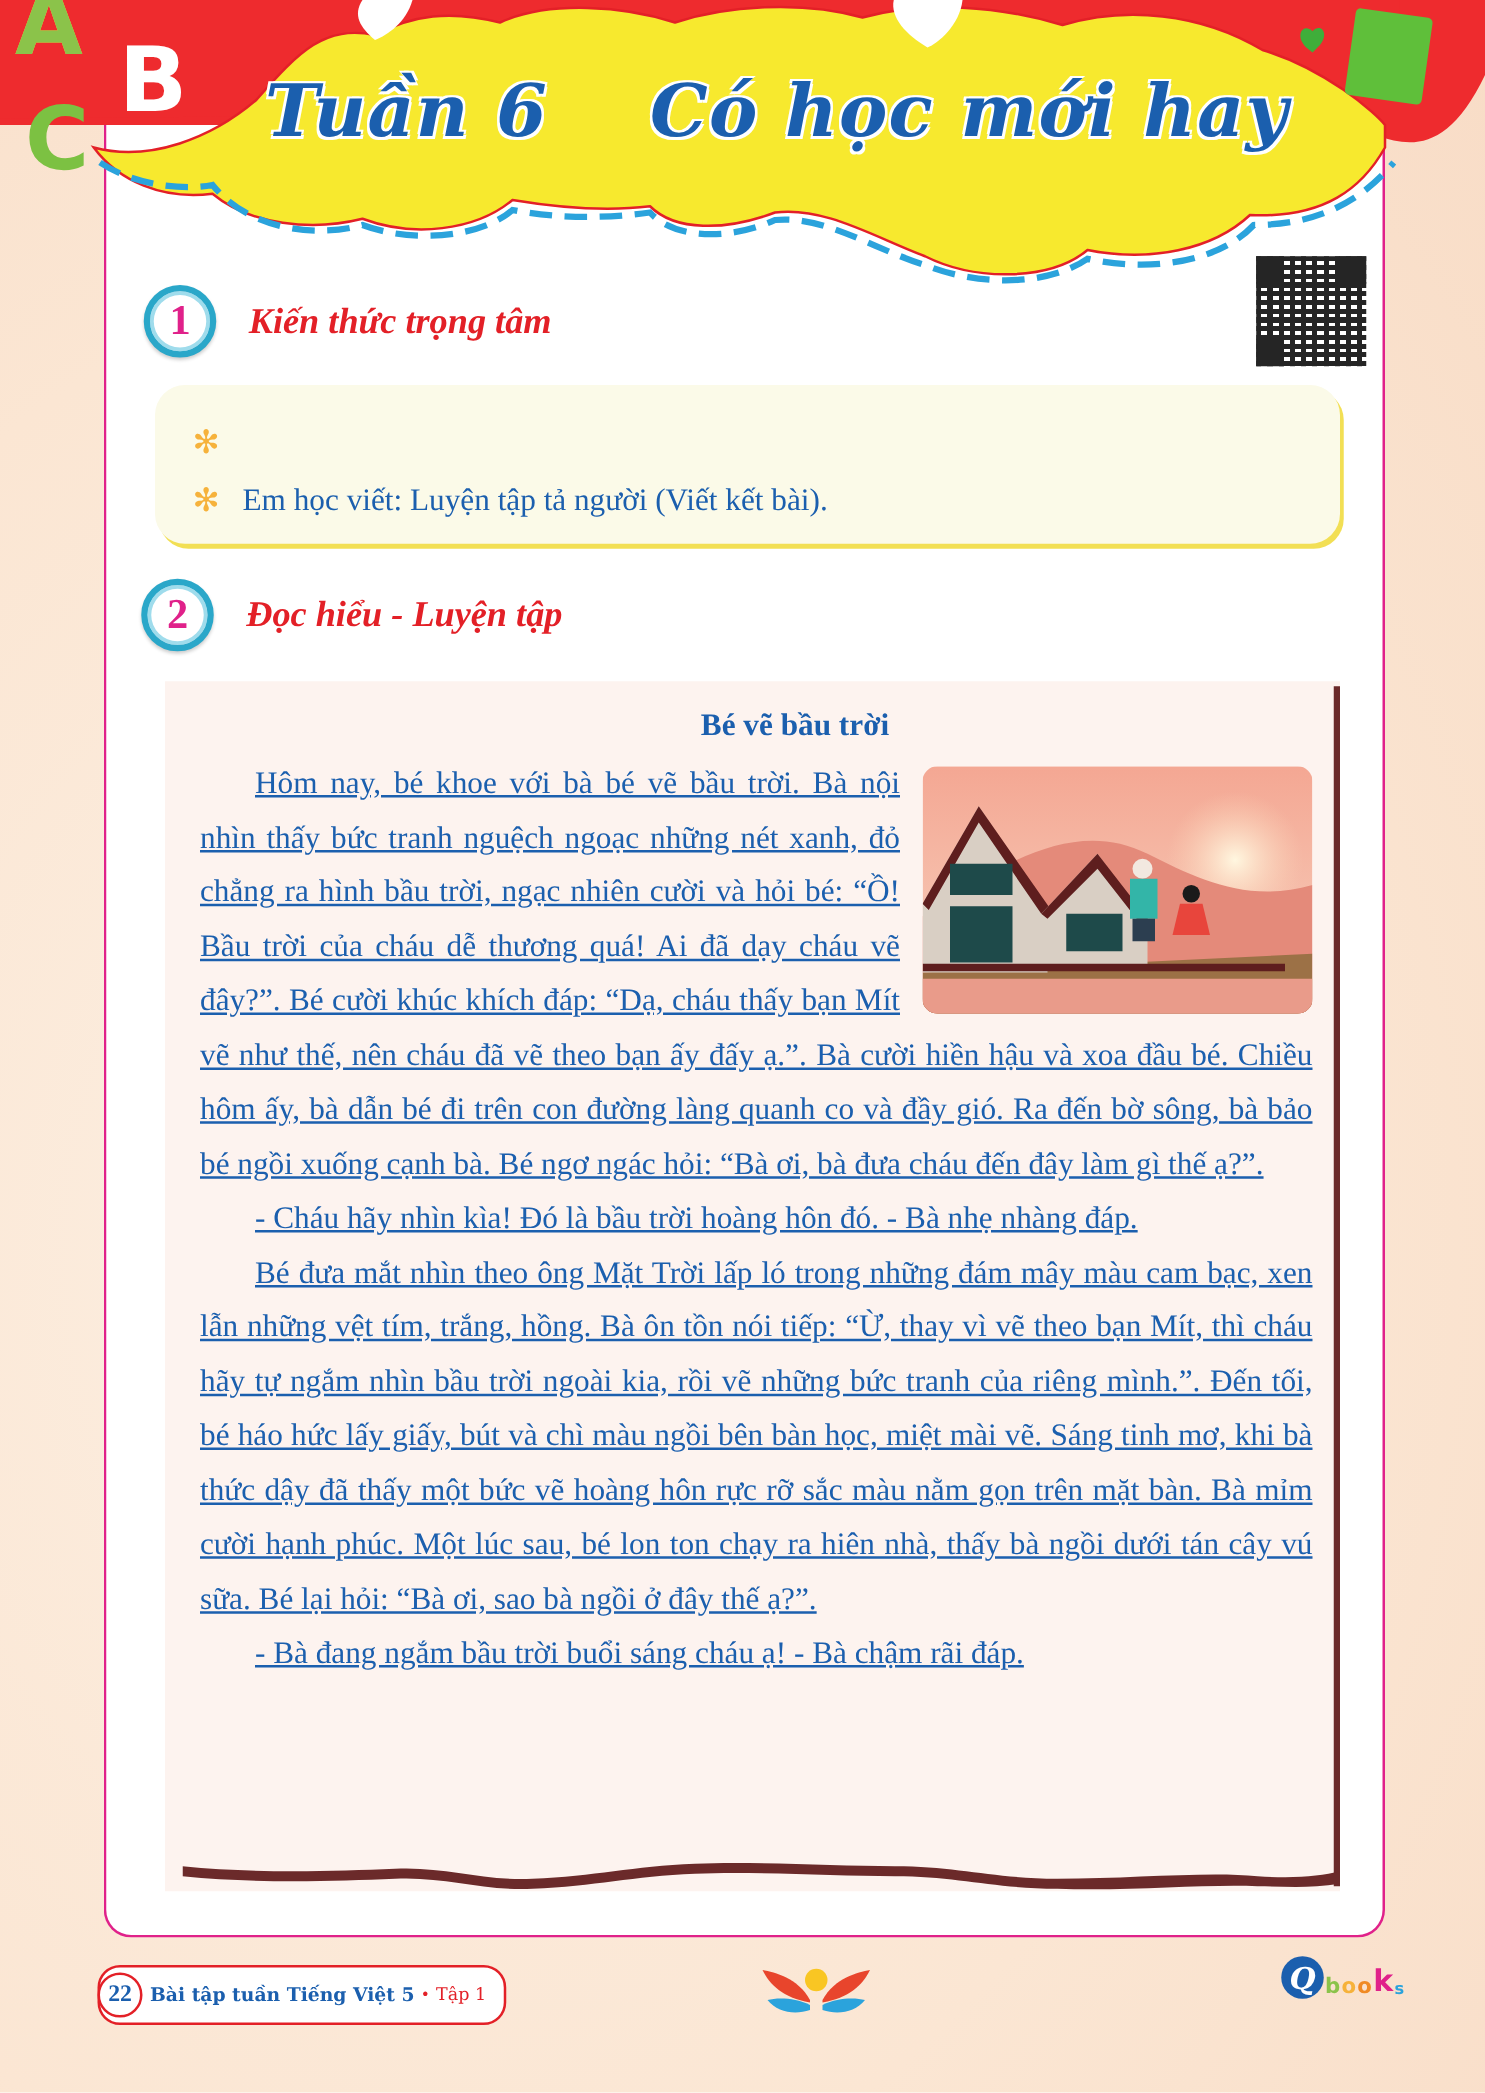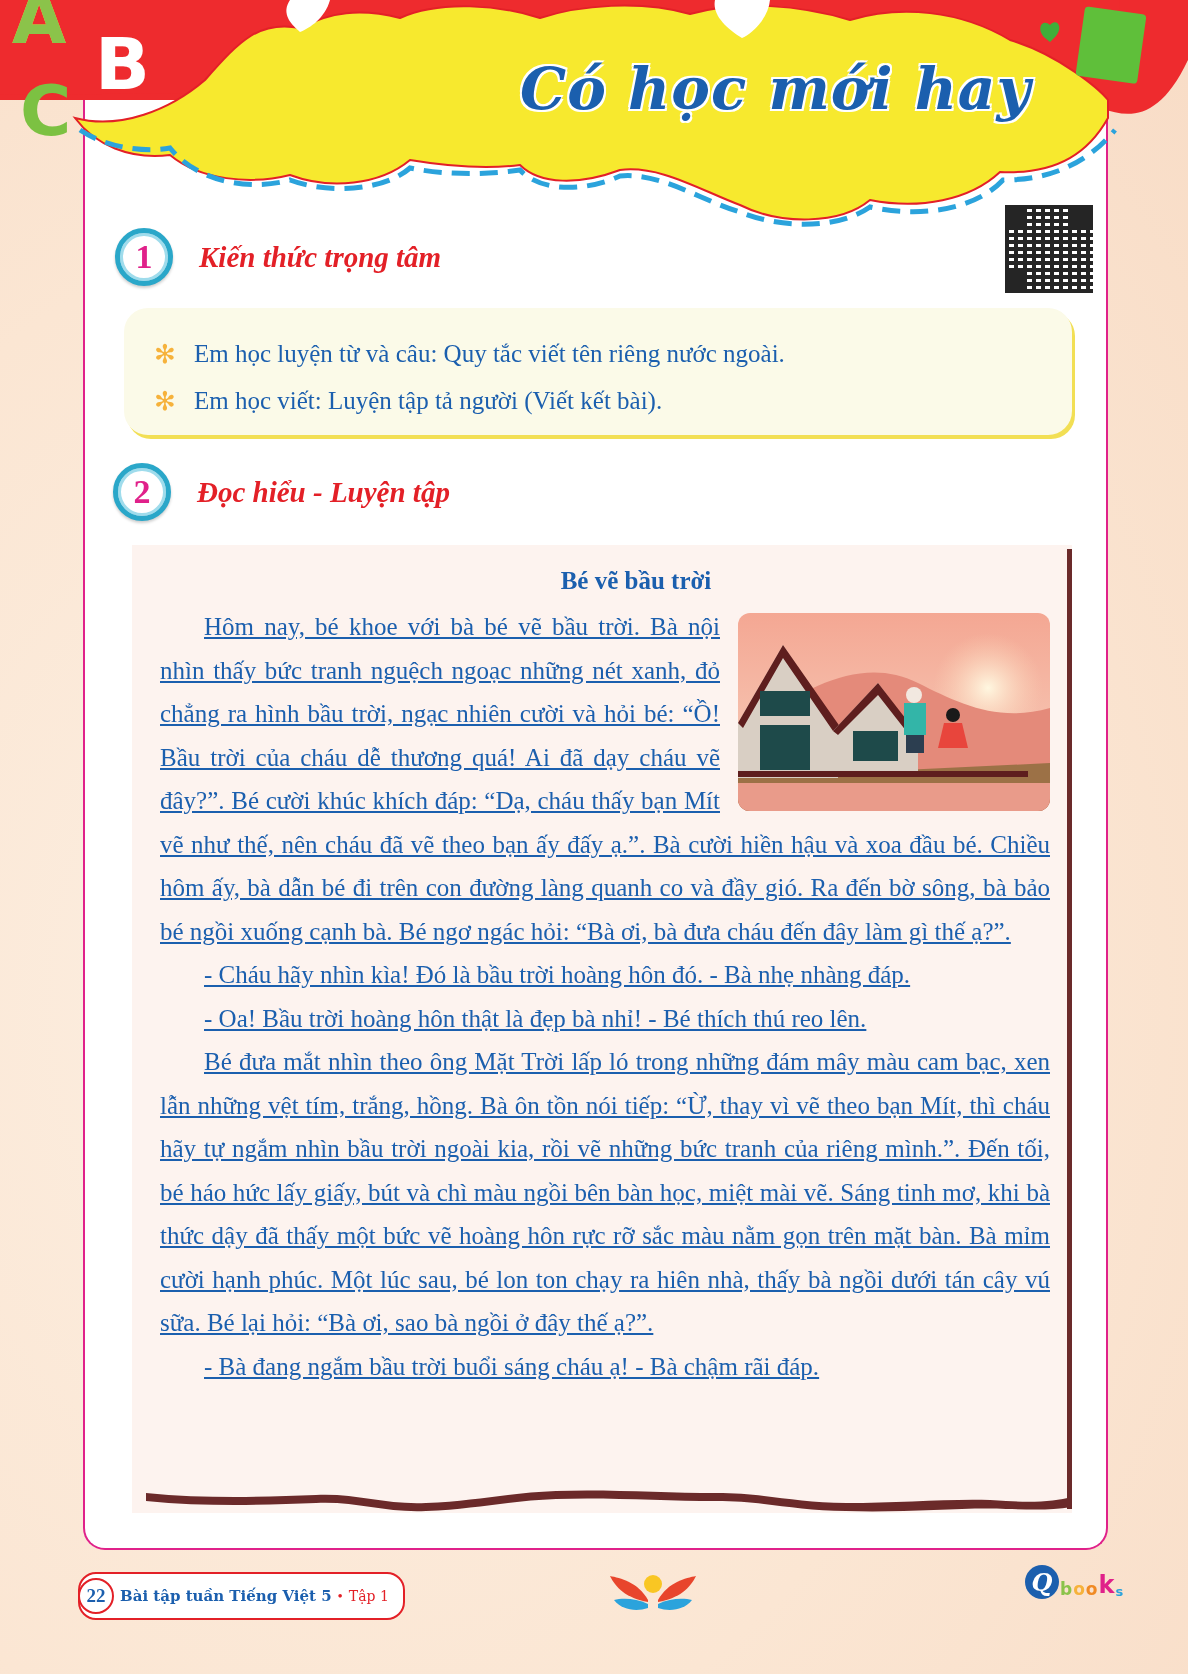--- a/index.html
+++ b/index.html
@@ -132,36 +132,36 @@
     <path d="M75,118 C120,130 170,110 205,80 C240,40 260,20 300,28 C330,12 360,8 400,18 C440,0 500,5 540,18 C580,5 640,0 690,14 C740,0 800,5 850,20 C900,5 960,10 1010,40 C1060,55 1100,90 1108,100 L1108,118 C1090,150 1060,175 1000,172 C970,200 920,210 870,200 C840,225 780,225 740,205 C700,190 660,165 620,170 C580,185 540,185 520,165 C480,170 440,165 410,160 C380,185 330,190 290,175 C250,185 200,180 170,155 C130,160 95,145 75,118 Z" fill="#f7e92e" stroke="#e32027" stroke-width="2"></path>
     <path d="M80,130 C110,150 150,152 170,148 C200,185 255,190 290,180 C330,195 385,190 410,168 C445,175 485,175 520,170 C540,192 585,192 620,176 C660,172 700,200 740,212 C785,230 840,228 870,207 C920,218 975,210 1003,180 C1055,180 1090,160 1115,130" fill="none" stroke="#2ba3dc" stroke-width="5" stroke-dasharray="18 10"></path>
     <path d="M290,0 L330,0 C325,18 310,28 300,32 C288,22 282,12 290,0 Z" fill="#fff"></path>
     <path d="M715,0 L770,0 C768,20 750,35 742,38 C725,28 712,14 715,0 Z" fill="#fff"></path>
     <rect x="1080" y="10" width="62" height="70" rx="4" fill="#5fbf3a" transform="rotate(8 1110 45)"></rect>
     <path d="M1050,25 C1043,18 1035,28 1045,38 L1050,42 L1056,36 C1064,26 1056,18 1050,25 Z" fill="#3fae3a"></path>
   </svg>
   <span class="mascot-letter letter-a">A</span>
   <span class="mascot-letter letter-b">B</span>
   <span class="mascot-letter letter-c">C</span>
+  <div class="title title-week">Tuần 6</div>
   <div class="title title-topic">Có học mới hay</div>
 </div>
 
 <div class="qr">
     <div class="qr-inner"></div>
   </div>
 
 <div class="section-head sec1">
   <div class="section-badge">1</div>
   <div class="section-title">Kiến thức trọng tâm</div>
 </div>
 
 <div class="key-box">
   <div class="key-item">
     <span class="flower-icon">✻</span>
-    <span class="key-text">Em học luyện từ và câu: Quy tắc viết tên riêng nước ngoài.</span>
   </div>
   <div class="key-item">
     <span class="flower-icon">✻</span>
     <span class="key-text">Em học viết: Luyện tập tả người (Viết kết bài).</span>
   </div>
 </div>
 
 <div class="section-head sec2">
   <div class="section-badge">2</div>
   <div class="section-title">Đọc hiểu - Luyện tập</div>
@@ -199,21 +199,20 @@
         <rect x="0" y="158" width="290" height="6" fill="#5e1e1e"></rect>
         <circle cx="176" cy="82" r="8" fill="#f2e8e0"></circle>
         <rect x="166" y="90" width="22" height="32" fill="#33b5a8"></rect>
         <rect x="168" y="122" width="18" height="18" fill="#2c3e50"></rect>
         <circle cx="215" cy="102" r="7" fill="#1a1a1a"></circle>
         <path d="M206,110 L224,110 L230,135 L200,135 Z" fill="#e8453c"></path>
       </svg>
     </div>
     <p class="indent">Hôm nay, bé khoe với bà bé vẽ bầu trời. Bà nội nhìn thấy bức tranh nguệch ngoạc những nét xanh, đỏ chẳng ra hình bầu trời, ngạc nhiên cười và hỏi bé: “Ồ! Bầu trời của cháu dễ thương quá! Ai đã dạy cháu vẽ đây?”. Bé cười khúc khích đáp: “Dạ, cháu thấy bạn Mít vẽ như thế, nên cháu đã vẽ theo bạn ấy đấy ạ.”. Bà cười hiền hậu và xoa đầu bé. Chiều hôm ấy, bà dẫn bé đi trên con đường làng quanh co và đầy gió. Ra đến bờ sông, bà bảo bé ngồi xuống cạnh bà. Bé ngơ ngác hỏi: “Bà ơi, bà đưa cháu đến đây làm gì thế ạ?”.</p>
     <p class="dialog">- Cháu hãy nhìn kìa! Đó là bầu trời hoàng hôn đó. - Bà nhẹ nhàng đáp.</p>
-    <p class="dialog">- Oa! Bầu trời hoàng hôn thật là đẹp bà nhỉ! - Bé thích thú reo lên.</p>
     <p class="indent">Bé đưa mắt nhìn theo ông Mặt Trời lấp ló trong những đám mây màu cam bạc, xen lẫn những vệt tím, trắng, hồng. Bà ôn tồn nói tiếp: “Ừ, thay vì vẽ theo bạn Mít, thì cháu hãy tự ngắm nhìn bầu trời ngoài kia, rồi vẽ những bức tranh của riêng mình.”. Đến tối, bé háo hức lấy giấy, bút và chì màu ngồi bên bàn học, miệt mài vẽ. Sáng tinh mơ, khi bà thức dậy đã thấy một bức vẽ hoàng hôn rực rỡ sắc màu nằm gọn trên mặt bàn. Bà mỉm cười hạnh phúc. Một lúc sau, bé lon ton chạy ra hiên nhà, thấy bà ngồi dưới tán cây vú sữa. Bé lại hỏi: “Bà ơi, sao bà ngồi ở đây thế ạ?”.</p>
     <p class="dialog">- Bà đang ngắm bầu trời buổi sáng cháu ạ! - Bà chậm rãi đáp.</p>
   </div>
   <svg class="story-bottom" width="930" height="30" viewBox="0 0 930 30">
     <path d="M0,6 C60,12 120,10 170,8 C210,6 240,18 280,16 C330,14 360,6 410,4 C460,2 520,6 570,6 C620,6 650,16 700,16 C760,16 820,10 860,14 C890,16 910,14 926,10 L926,20 C900,24 880,22 860,22 C820,20 760,26 700,24 C650,24 620,14 570,14 C520,14 460,10 410,12 C360,14 330,22 280,24 C240,26 210,14 170,16 C120,18 60,20 0,14 Z" fill="#6b2a2a"></path>
   </svg>
 </div>
 
 <div class="footer-pill">
   <div class="page-num">22</div>

